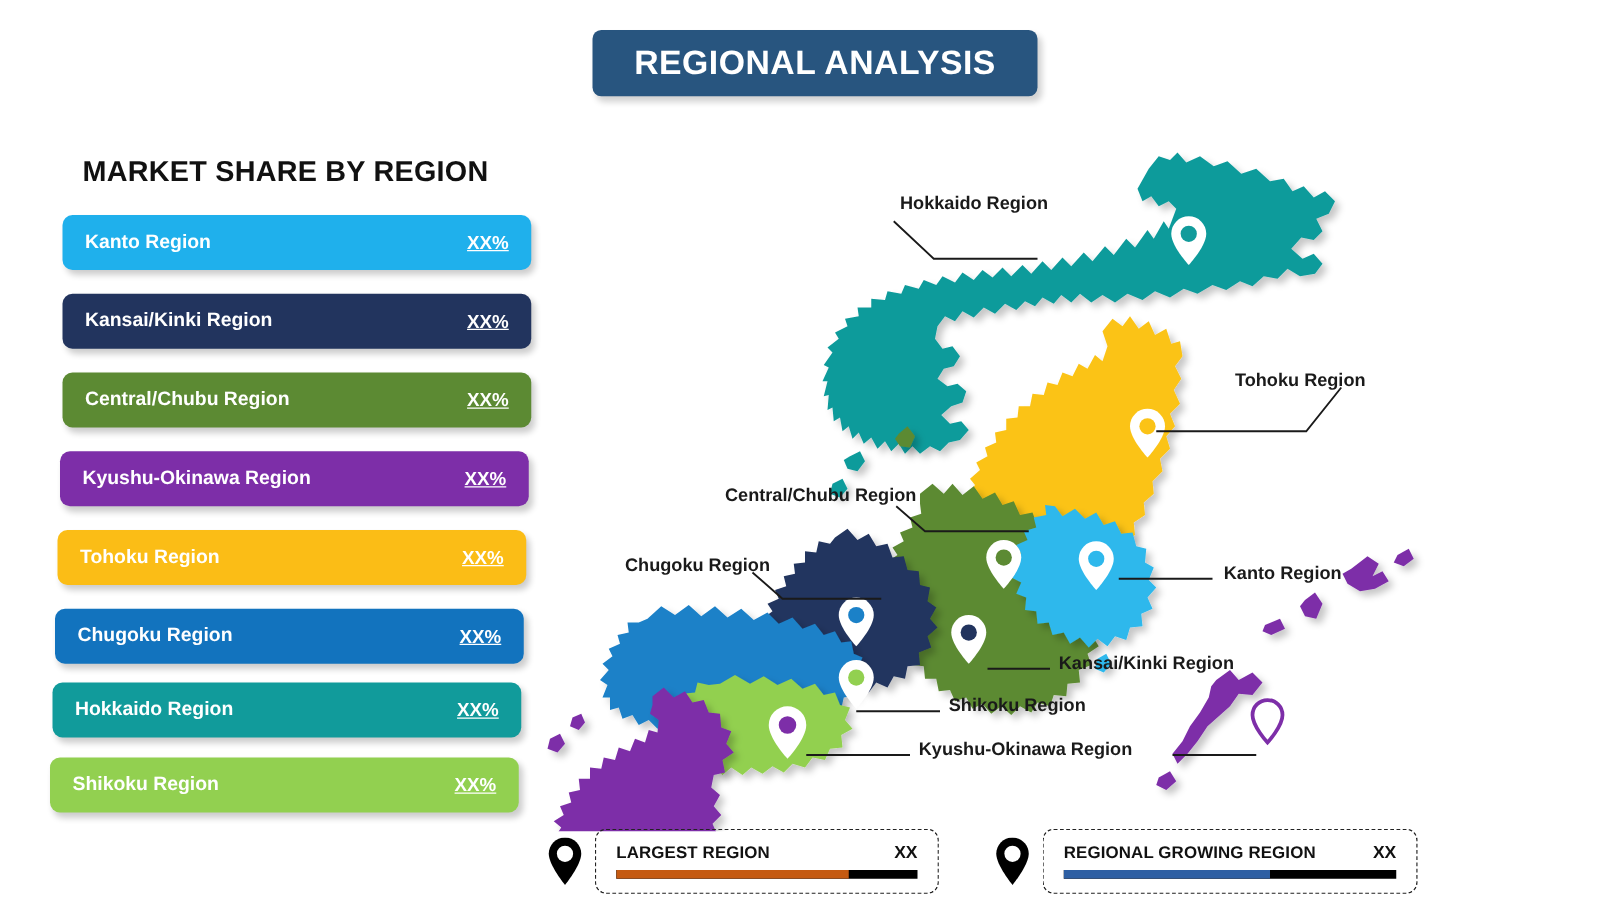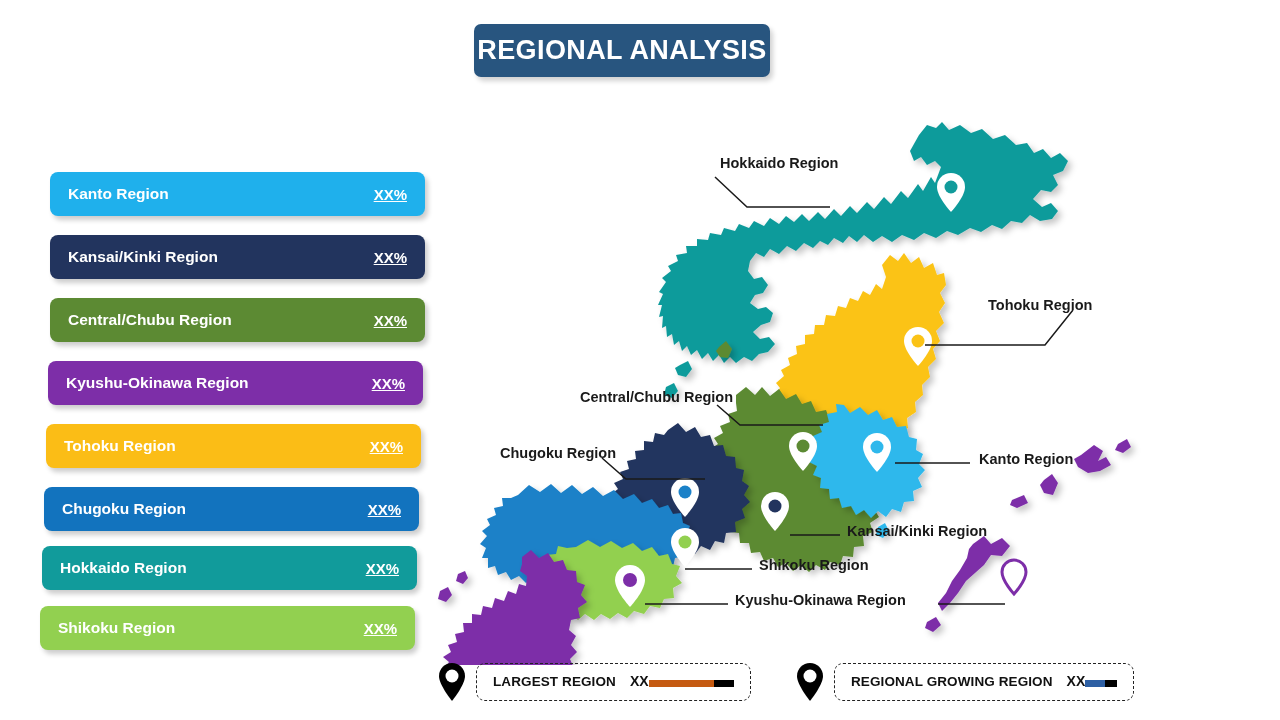--- a/index.html
+++ b/index.html
@@ -13,21 +13,21 @@
   #slide {
     position: relative;
     width: 1280px; height: 720px;
     background: #ffffff;
   }
 
   
   #title-banner {
     position: absolute;
     left: 474px; top: 24px;
-    width: 296px; height: 53px;
+    width: 356px; height: 53px;
     background: #28557F;
     border-radius: 7px;
     display: flex; align-items: center; justify-content: center;
     box-shadow: 3px 4px 5px rgba(0,0,0,0.18);
   }
   #title-banner .txt {
     color: #ffffff;
     font-size: 27px;
     font-weight: bold;
     letter-spacing: 0.4px;
@@ -98,21 +98,21 @@
     white-space: nowrap;
   }
 
   
   .kpi-wrap { position: absolute; display: flex; align-items: center; }
   .kpi-pin { width: 28px; height: 38px; margin-right: 10px; flex: none; }
   .kpi-box {
     border: 1.6px dashed #222;
     border-radius: 9px;
     padding: 9px 16px 11px 16px;
-    display: flex; 
+    display: flex; flex-direction: column;
     justify-content: center;
   }
   .kpi-row { display: flex; align-items: baseline; }
   .kpi-label {
     font-size: 13.5px; font-weight: bold; color: #111;
     letter-spacing: 0.1px; white-space: nowrap;
   }
   .kpi-val {
     font-size: 14px; font-weight: bold; color: #111;
     margin-left: auto; padding-left: 14px; white-space: nowrap;
@@ -130,20 +130,21 @@
 </head>
 <body>
 
 <div id="slide">
 
   <div id="title-banner">
     <span class="txt">REGIONAL ANALYSIS</span>
   </div>
 
 
+  <div id="left-heading">MARKET SHARE BY REGION</div>
   <div id="legend-list">
       <div class="legend-bar" style="left: 50px; top: 172px; width: 375px; background: rgb(31, 176, 236);">
         <span class="name">Kanto  Region</span>
         <span class="pct">XX%</span>
       </div>
       <div class="legend-bar" style="left: 50px; top: 235px; width: 375px; background: rgb(34, 52, 94);">
         <span class="name">Kansai/Kinki  Region</span>
         <span class="pct">XX%</span>
       </div>
       <div class="legend-bar" style="left: 50px; top: 298px; width: 375px; background: rgb(92, 138, 51);">

